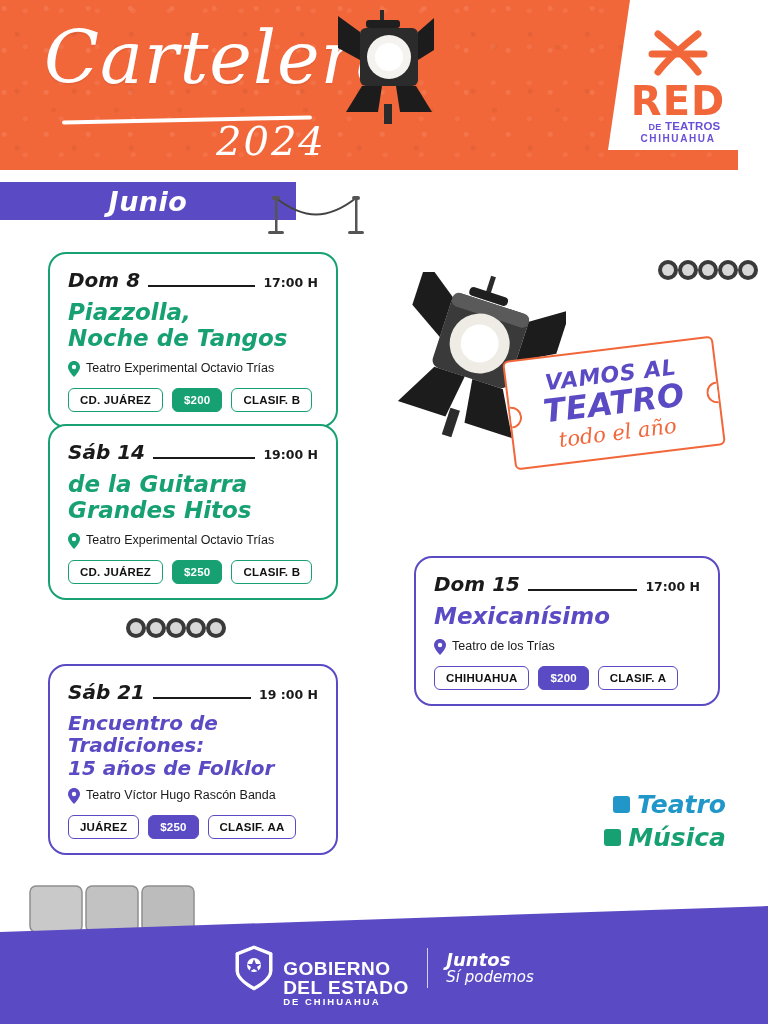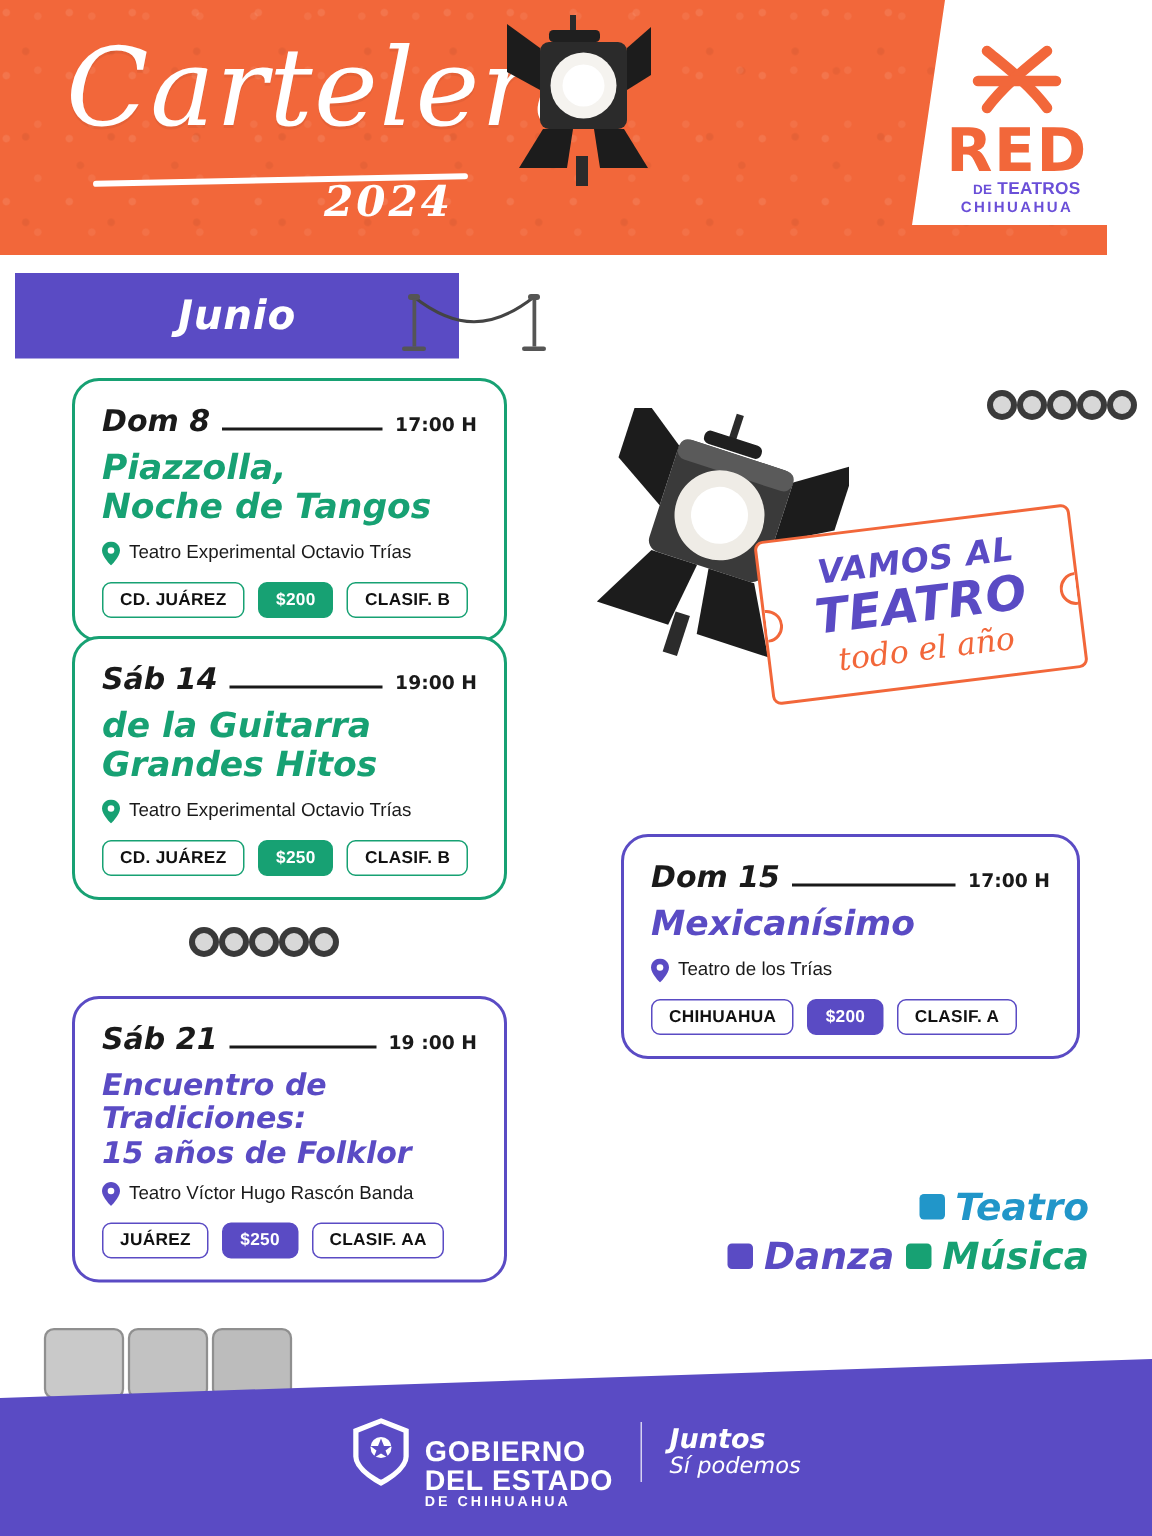--- a/index.html
+++ b/index.html
@@ -63,31 +63,31 @@
     text-shadow: 0 2px 0 rgba(0,0,0,.05);
   }
   .cartelera-underline {
     position: absolute; left: 18px; top: 96px; width: 250px; height: 4px;
     background: #fff; border-radius: 3px;
     transform: rotate(-1.2deg);
   }
   .year {
     position: absolute; left: 172px; top: 96px;
     font-family: "DejaVu Serif", serif;
-    font-style: italic; font-weight: bold;
-    font-size: 28px; color: #ffffff; letter-spacing: 2px;
+    font-style: italic; font-weight: normal;
+    font-size: 40px; color: #ffffff; letter-spacing: 2px;
   }
 
   
   .spot-header { position: absolute; left: 330px; top: 8px; }
 
   
   .monthbar {
-    position: absolute; left: 10px; top: 182px;
-    width: 296px; height: 57px;
+    position: absolute; left: 0; top: 182px;
+    width: 296px; height: 38px;
     background: #5a4bc4;
     display: flex; align-items: center; justify-content: center;
   }
   .monthbar span {
     font-family: "DejaVu Sans", sans-serif;
     font-style: italic; font-weight: bold;
     font-size: 27px; color: #ffffff; letter-spacing: .5px;
   }
   .rope { position: absolute; left: 258px; top: 186px; }
 
@@ -425,24 +425,20 @@
 
 <div class="disciplines">
   <div class="disc-row">
     <div class="disc-item">
       <span class="swatch" style="background:#2196c9"></span>
       <span class="disc-label" style="color:#2196c9">Teatro</span>
     </div>
   </div>
   <div class="disc-row">
     <div class="disc-item">
-      <span class="swatch" style="background:#5a4bc4"></span>
-      <span class="disc-label" style="color:#5a4bc4">Danza</span>
-    </div>
-    <div class="disc-item">
       <span class="swatch" style="background:#17a173"></span>
       <span class="disc-label" style="color:#17a173">Música</span>
     </div>
   </div>
 </div>
 
 <svg class="chairs" width="190" height="110" viewBox="0 0 190 110">
   <g>
     <rect x="8" y="10" width="52" height="46" rx="6" fill="#c9c9c9" stroke="#8f8f8f" stroke-width="1.5"></rect>
     <rect x="64" y="10" width="52" height="46" rx="6" fill="#c2c2c2" stroke="#8f8f8f" stroke-width="1.5"></rect>

